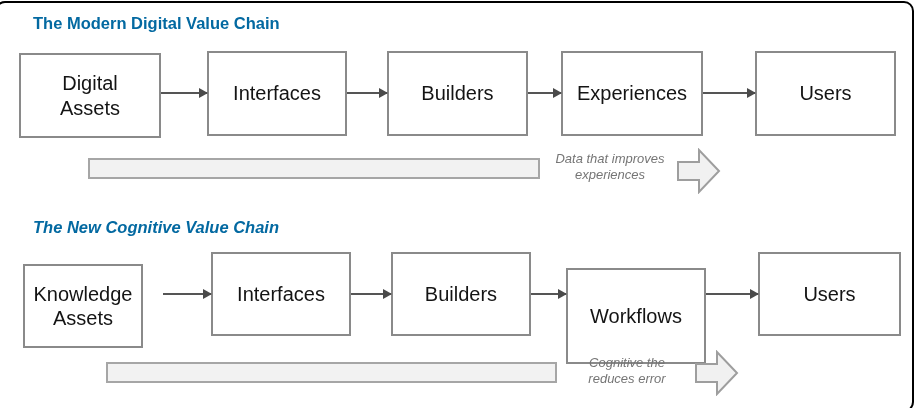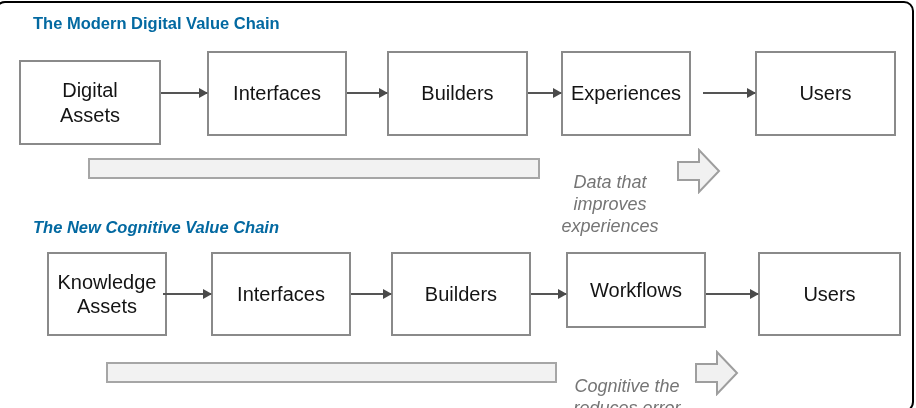--- a/index.html
+++ b/index.html
@@ -56,61 +56,60 @@
   }
   .feedback-bar {
     position: absolute;
     height: 21px;
     box-sizing: border-box;
     background: #f2f2f2;
     border: 2px solid #a6a6a6;
   }
   .caption {
     position: absolute;
-    font-size: 18px;
+    font-size: 13px;
     font-style: italic;
     color: #757575;
     text-align: center;
     line-height: 1.22;
-    margin-top: 21px;
   }
   .block-arrow { position: absolute; width: 44px; height: 46px; }
 </style>
 </head>
 <body>
 
 <div class="frame"></div>
 
 <div class="section-title" style="left:33px; top:14px;">The Modern Digital Value Chain</div>
 
-<div class="node" style="left:19px;  top:60px; width:142px; height:85px;">Digital
+<div class="node" style="left:19px;  top:53px; width:142px; height:85px;">Digital
 Assets</div>
 <div class="node" style="left:207px; top:51px; width:140px; height:85px;">Interfaces</div>
 <div class="node" style="left:387px; top:51px; width:141px; height:85px;">Builders</div>
-<div class="node" style="left:561px; top:51px; width:130px; height:85px;">Experiences</div>
+<div class="node" style="left:561px; top:51px; width:142px; height:85px;">Experiences</div>
 <div class="node" style="left:755px; top:51px; width:141px; height:85px;">Users</div>
 
 <div class="conn" style="left:161px; top:92px; width:46px;"></div>
 <div class="conn" style="left:347px; top:92px; width:40px;"></div>
 <div class="conn" style="left:528px; top:92px; width:33px;"></div>
 <div class="conn" style="left:703px; top:92px; width:52px;"></div>
 
 <div class="feedback-bar" style="left:88px; top:158px; width:452px;"></div>
 <div class="caption" style="left:550px; top:151px; width:120px;">Data that improves experiences</div>
 <svg class="block-arrow" style="left:677px; top:148px;" viewBox="0 0 44 46">
   <polygon points="1,14 22,14 22,2 42,23 22,44 22,32 1,32" fill="#f1f1f1" stroke="#9e9e9e" stroke-width="2" stroke-linejoin="miter"></polygon>
 </svg>
 
 <div class="section-title" style="left:33px; top:218px;font-style:italic;">The New Cognitive Value Chain</div>
 
-<div class="node" style="left:23px;  top:252px; width:120px; height:84px;margin-left:24px;">Knowledge
+<div class="node" style="left:23px;  top:264px; width:120px; height:84px;">Knowledge
 Assets</div>
 <div class="node" style="left:211px; top:252px; width:140px; height:84px;">Interfaces</div>
 <div class="node" style="left:391px; top:252px; width:140px; height:84px;">Builders</div>
-<div class="node" style="left:566px; top:252px; width:140px; height:76px;">Workflows</div>
+<div class="node" style="left:566px; top:268px; width:140px; height:96px;">Workflows</div>
 <div class="node" style="left:758px; top:252px; width:143px; height:84px;">Users</div>
 
 <div class="conn" style="left:163px; top:293px; width:48px;"></div>
 <div class="conn" style="left:351px; top:293px; width:40px;"></div>
 <div class="conn" style="left:531px; top:293px; width:35px;"></div>
 <div class="conn" style="left:706px; top:293px; width:52px;"></div>
 
 <div class="feedback-bar" style="left:106px; top:362px; width:451px;"></div>
 <div class="caption" style="left:572px; top:355px; width:110px;">Cognitive the reduces error</div>
 <svg class="block-arrow" style="left:695px; top:350px;" viewBox="0 0 44 46">

